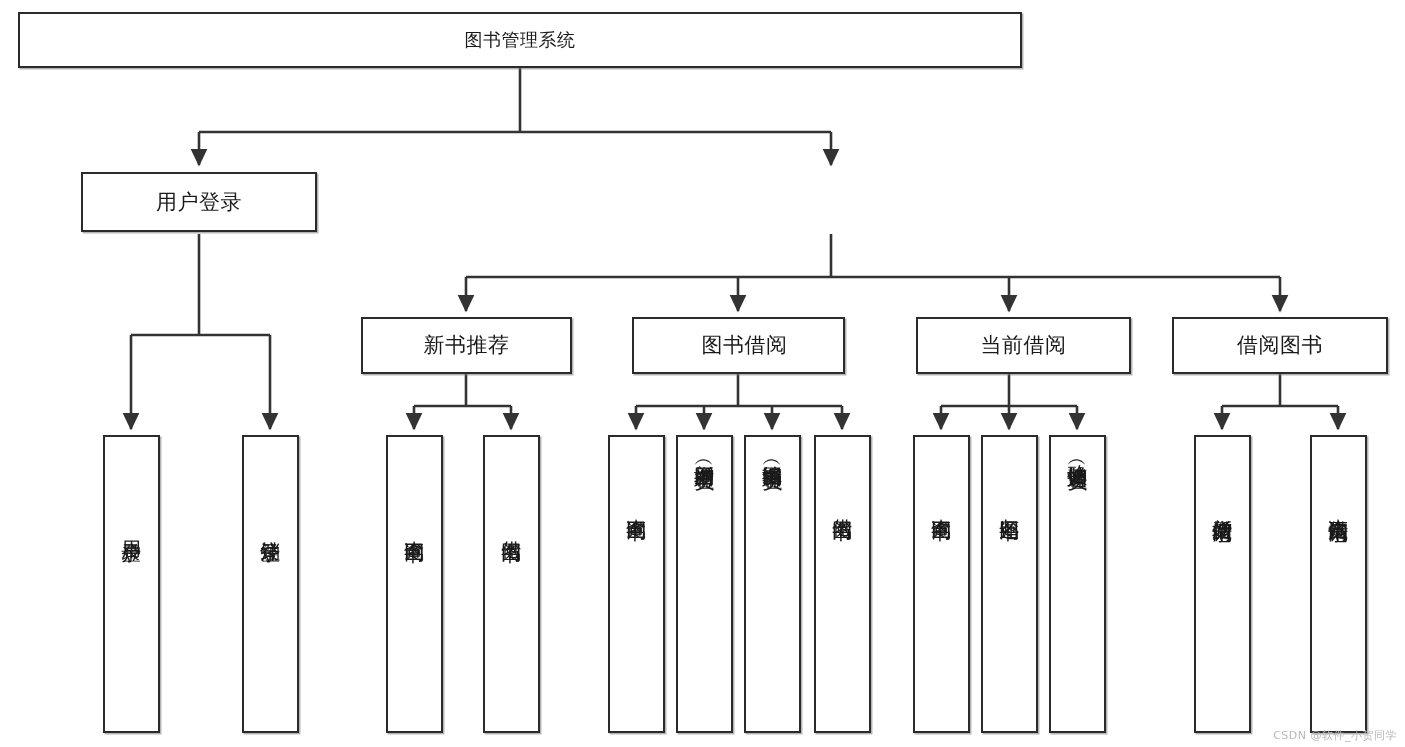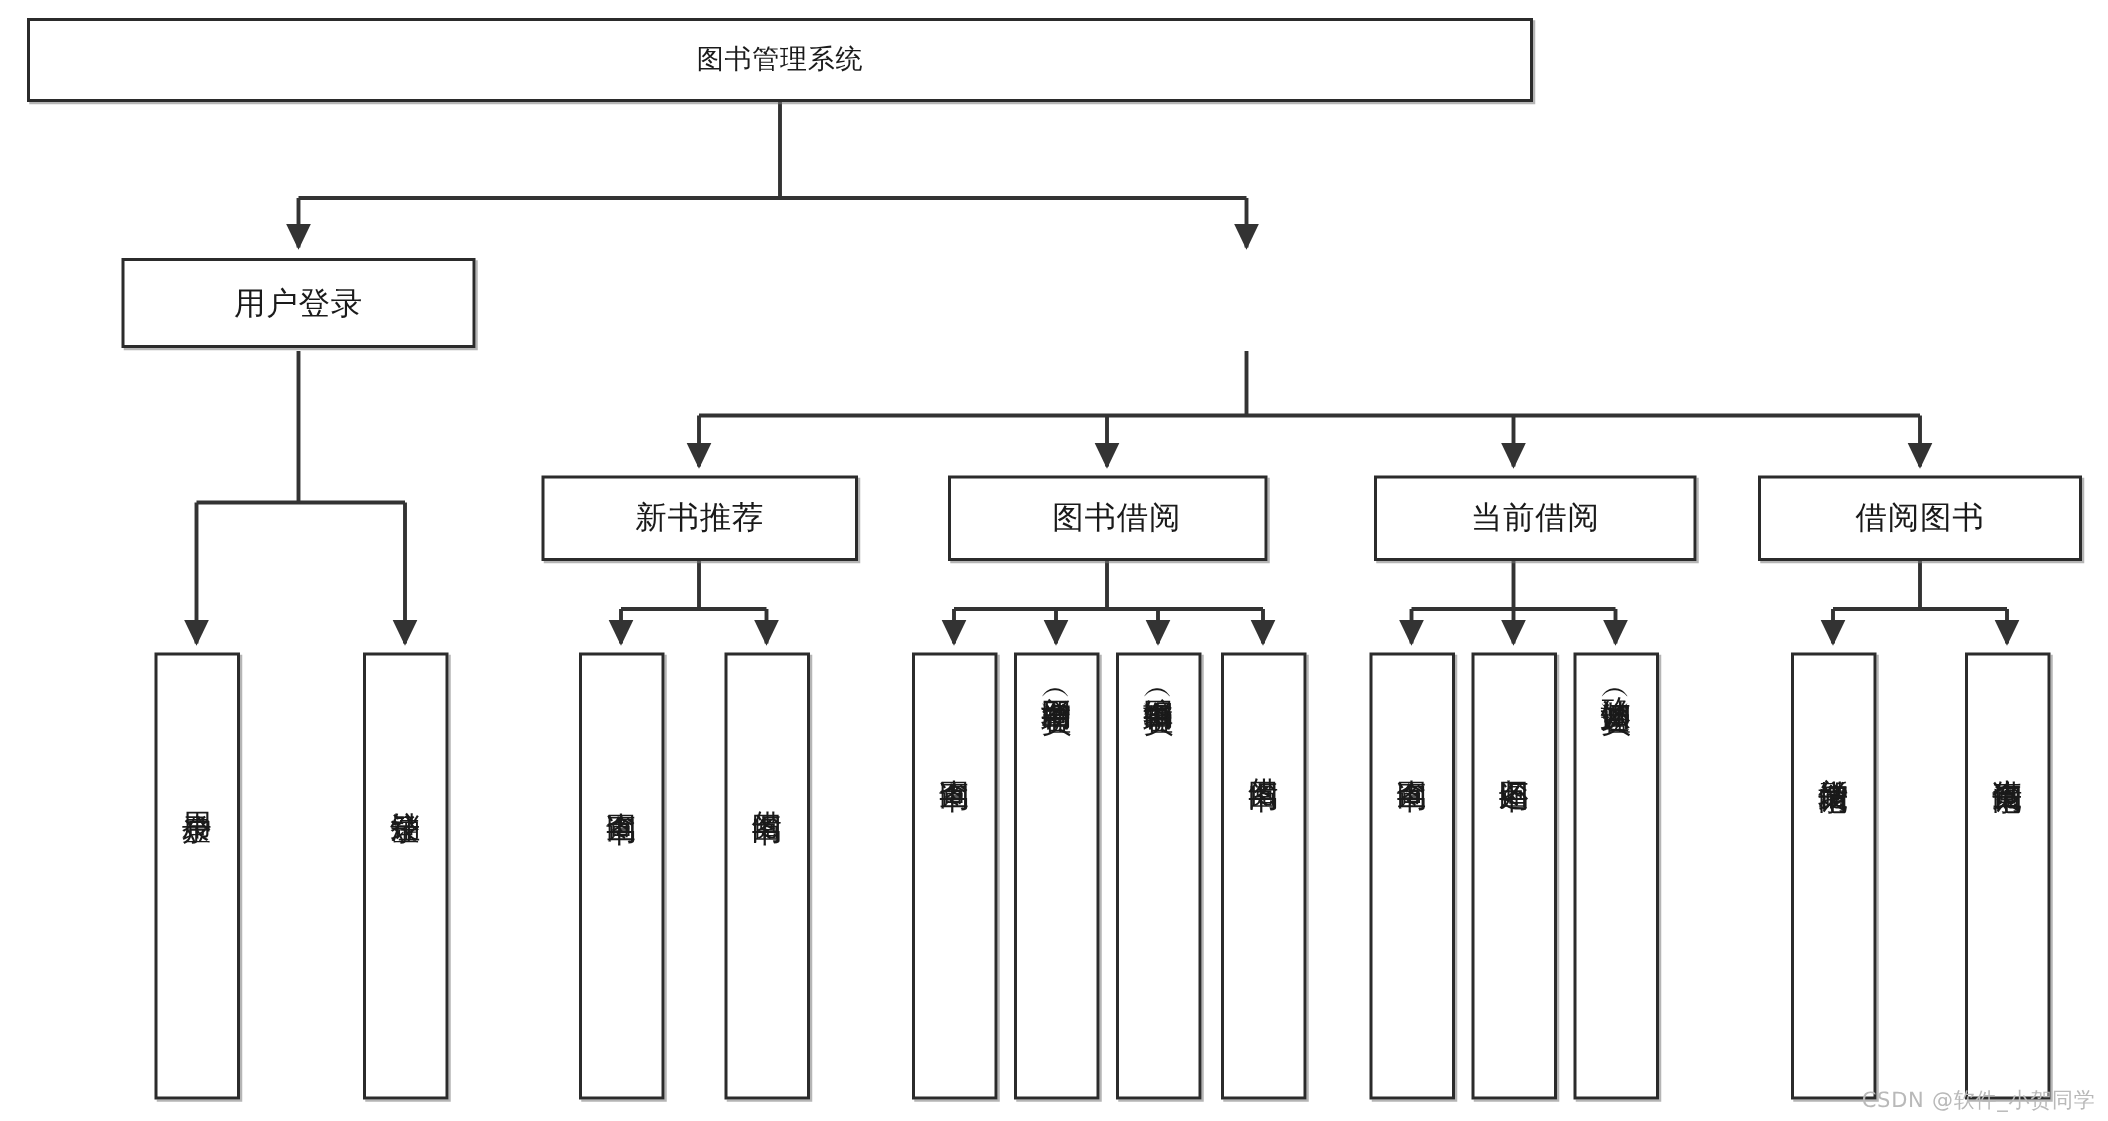--- a/index.html
+++ b/index.html
@@ -71,21 +71,21 @@
   .node.v.mid2 .lbl {
     margin-top: 60px;
   }
   .node.v.tall .lbl {
     margin-top: 6px;
   }
   #watermark {
     position: absolute;
     right: 8px;
     bottom: 4px;
-    font-size: 14px;
+    font-size: 11px;
     color: #b9b9b9;
     letter-spacing: 0.5px;
     white-space: nowrap;
     font-family: "DejaVu Sans", "Liberation Sans", sans-serif;
   }
 </style>
 </head>
 <body>
 
 <div id="canvas">

